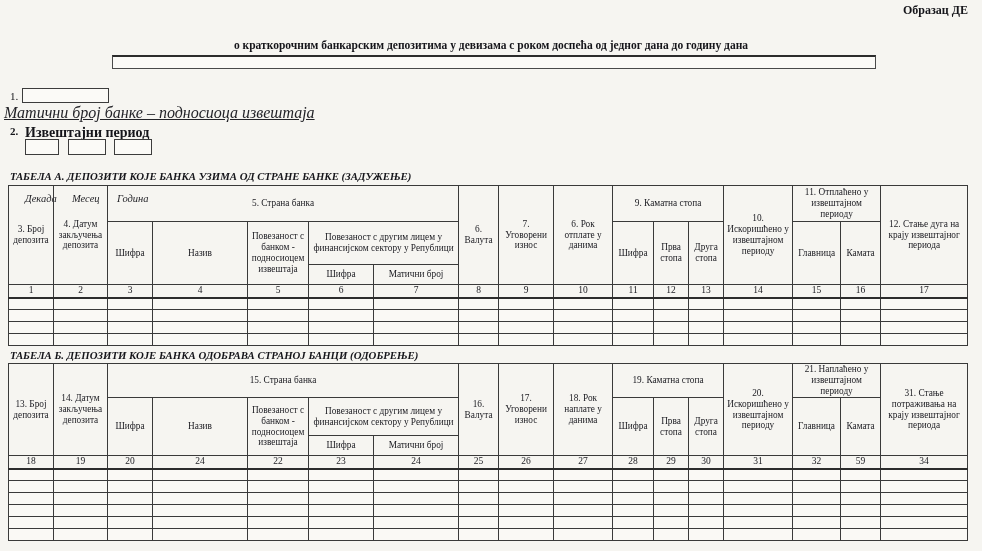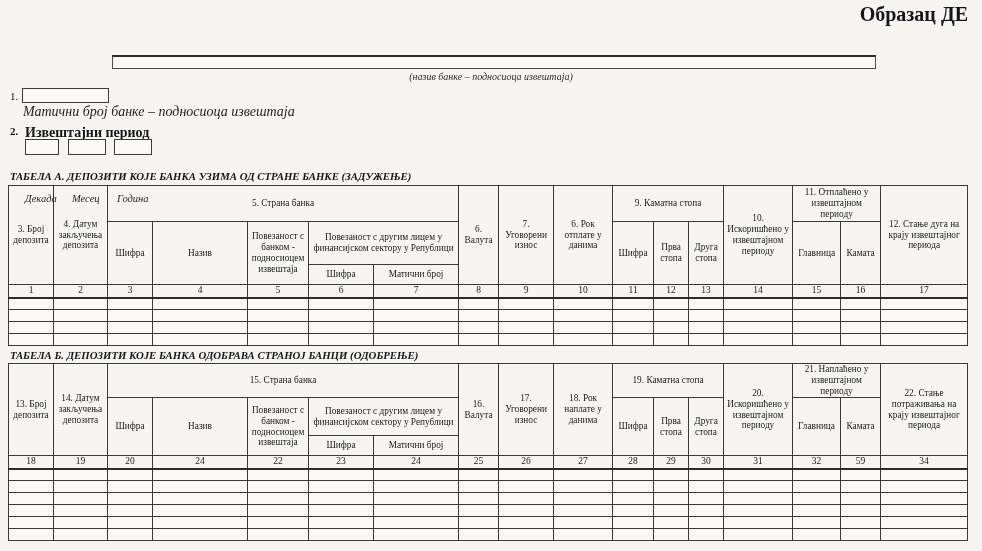--- a/index.html
+++ b/index.html
@@ -5,33 +5,33 @@
   html,body{margin:0;padding:0;}
   body{
     width:982px;height:551px;overflow:hidden;
     background:#f6f5f1;color:#15151a;
     font-family:"Liberation Serif", serif;
     position:relative;
   }
   .page{position:absolute;inset:0;}
 
   
-  .form-code{position:absolute;top:3px;right:14px;font-size:20px;font-weight:bold;}
+  .form-code{position:absolute;top:3px;right:14px;font-size:12px;font-weight:bold;}
   .title{position:absolute;top:23px;left:0;width:100%;text-align:center;font-size:12.5px;font-weight:bold;}
   .subtitle{position:absolute;top:39px;left:0;width:100%;text-align:center;font-size:11.5px;font-weight:bold;}
   .bank-name-box{
     position:absolute;left:112px;top:55px;width:762px;height:11px;
     background:#fbfaf7;border:1px solid #4a4a4a;border-top:2px solid #2c2c2c;
   }
   .bank-caption{position:absolute;top:71px;left:0;width:100%;text-align:center;font-style:italic;font-size:10px;color:#2a2a2e;}
 
   
   .f1-num{position:absolute;left:10px;top:90px;font-size:11px;}
   .f1-box{position:absolute;left:22px;top:88px;width:85px;height:13px;background:#fbfaf7;border:1px solid #3c3c3c;}
-  .f1-label{position:absolute;left:23px;top:104px;font-size:14px;font-style:italic;color:#232328;}
+  .f1-label{position:absolute;left:4px;top:104px;font-size:16px;font-style:italic;color:#232328;text-decoration:underline;}
 
   
   .f2-num{position:absolute;left:10px;top:125px;font-size:11px;font-weight:bold;}
   .f2-label{position:absolute;left:25px;top:125px;font-size:14px;font-weight:bold;}
   .pbox{position:absolute;top:139px;height:14px;background:#fbfaf7;border:1px solid #3c3c3c;}
   .pbox.b1{left:25px;width:32px;}
   .pbox.b2{left:68px;width:36px;}
   .pbox.b3{left:114px;width:36px;}
   .plabel{position:absolute;top:157px;font-size:10.5px;font-style:italic;color:#232328;margin-top:36px;}
   .plabel.l1{left:25px;}
@@ -61,22 +61,22 @@
   tr.numrow td{font-size:9.5px;border-bottom:2px solid #2c2c2c;}
   tr.datarow{height:12px;}
   tr.datarow td{background:#faf9f5;}
 </style>
 </head>
 <body>
 
 <div class="page">
 
   <div class="form-code">Образац ДЕ</div>
+  <div class="subtitle">о краткорочним банкарским депозитима у девизама с роком доспећа од једног дана до годину дана</div>
   <div class="bank-name-box"></div>
-  <div class="bank-caption">(назив банке – подносиоца извештаја)</div>
 
   <div class="f1-num">1.</div>
   <div class="f1-box"></div>
   <div class="f1-label">Матични број банке – подносиоца извештаја</div>
 
   <div class="f2-num">2.</div>
   <div class="f2-label">Извештајни период</div>
   <div class="pbox b1"></div>
   <div class="pbox b2"></div>
   <div class="pbox b3"></div>
@@ -261,21 +261,21 @@
           <tr class="h1">
         <td rowspan="3">13. Број депозита</td>
         <td rowspan="3">14. Датум закључења депозита</td>
         <td colspan="5">15. Страна банка</td>
         <td rowspan="3">16. Валута</td>
         <td rowspan="3">17. Уговорени износ</td>
         <td rowspan="3">18. Рок наплате у данима</td>
         <td colspan="3">19. Каматна стопа</td>
         <td rowspan="3">20. Искоришћено у извештајном периоду</td>
         <td colspan="2">21. Наплаћено у извештајном периоду</td>
-        <td rowspan="3">22. Стање потраживања на крају извештајног периода</td>
+        <td rowspan="3">31. Стање потраживања на крају извештајног периода</td>
       </tr>
       <tr class="h2">
         <td rowspan="2">Шифра</td>
         <td rowspan="2">Назив</td>
         <td rowspan="2">Повезаност с банком - подносиоцем извештаја</td>
         <td colspan="2">Повезаност с другим лицем у финансијском сектору у Републици</td>
         <td rowspan="2">Шифра</td>
         <td rowspan="2">Прва стопа</td>
         <td rowspan="2">Друга стопа</td>
         <td rowspan="2">Главница</td>

